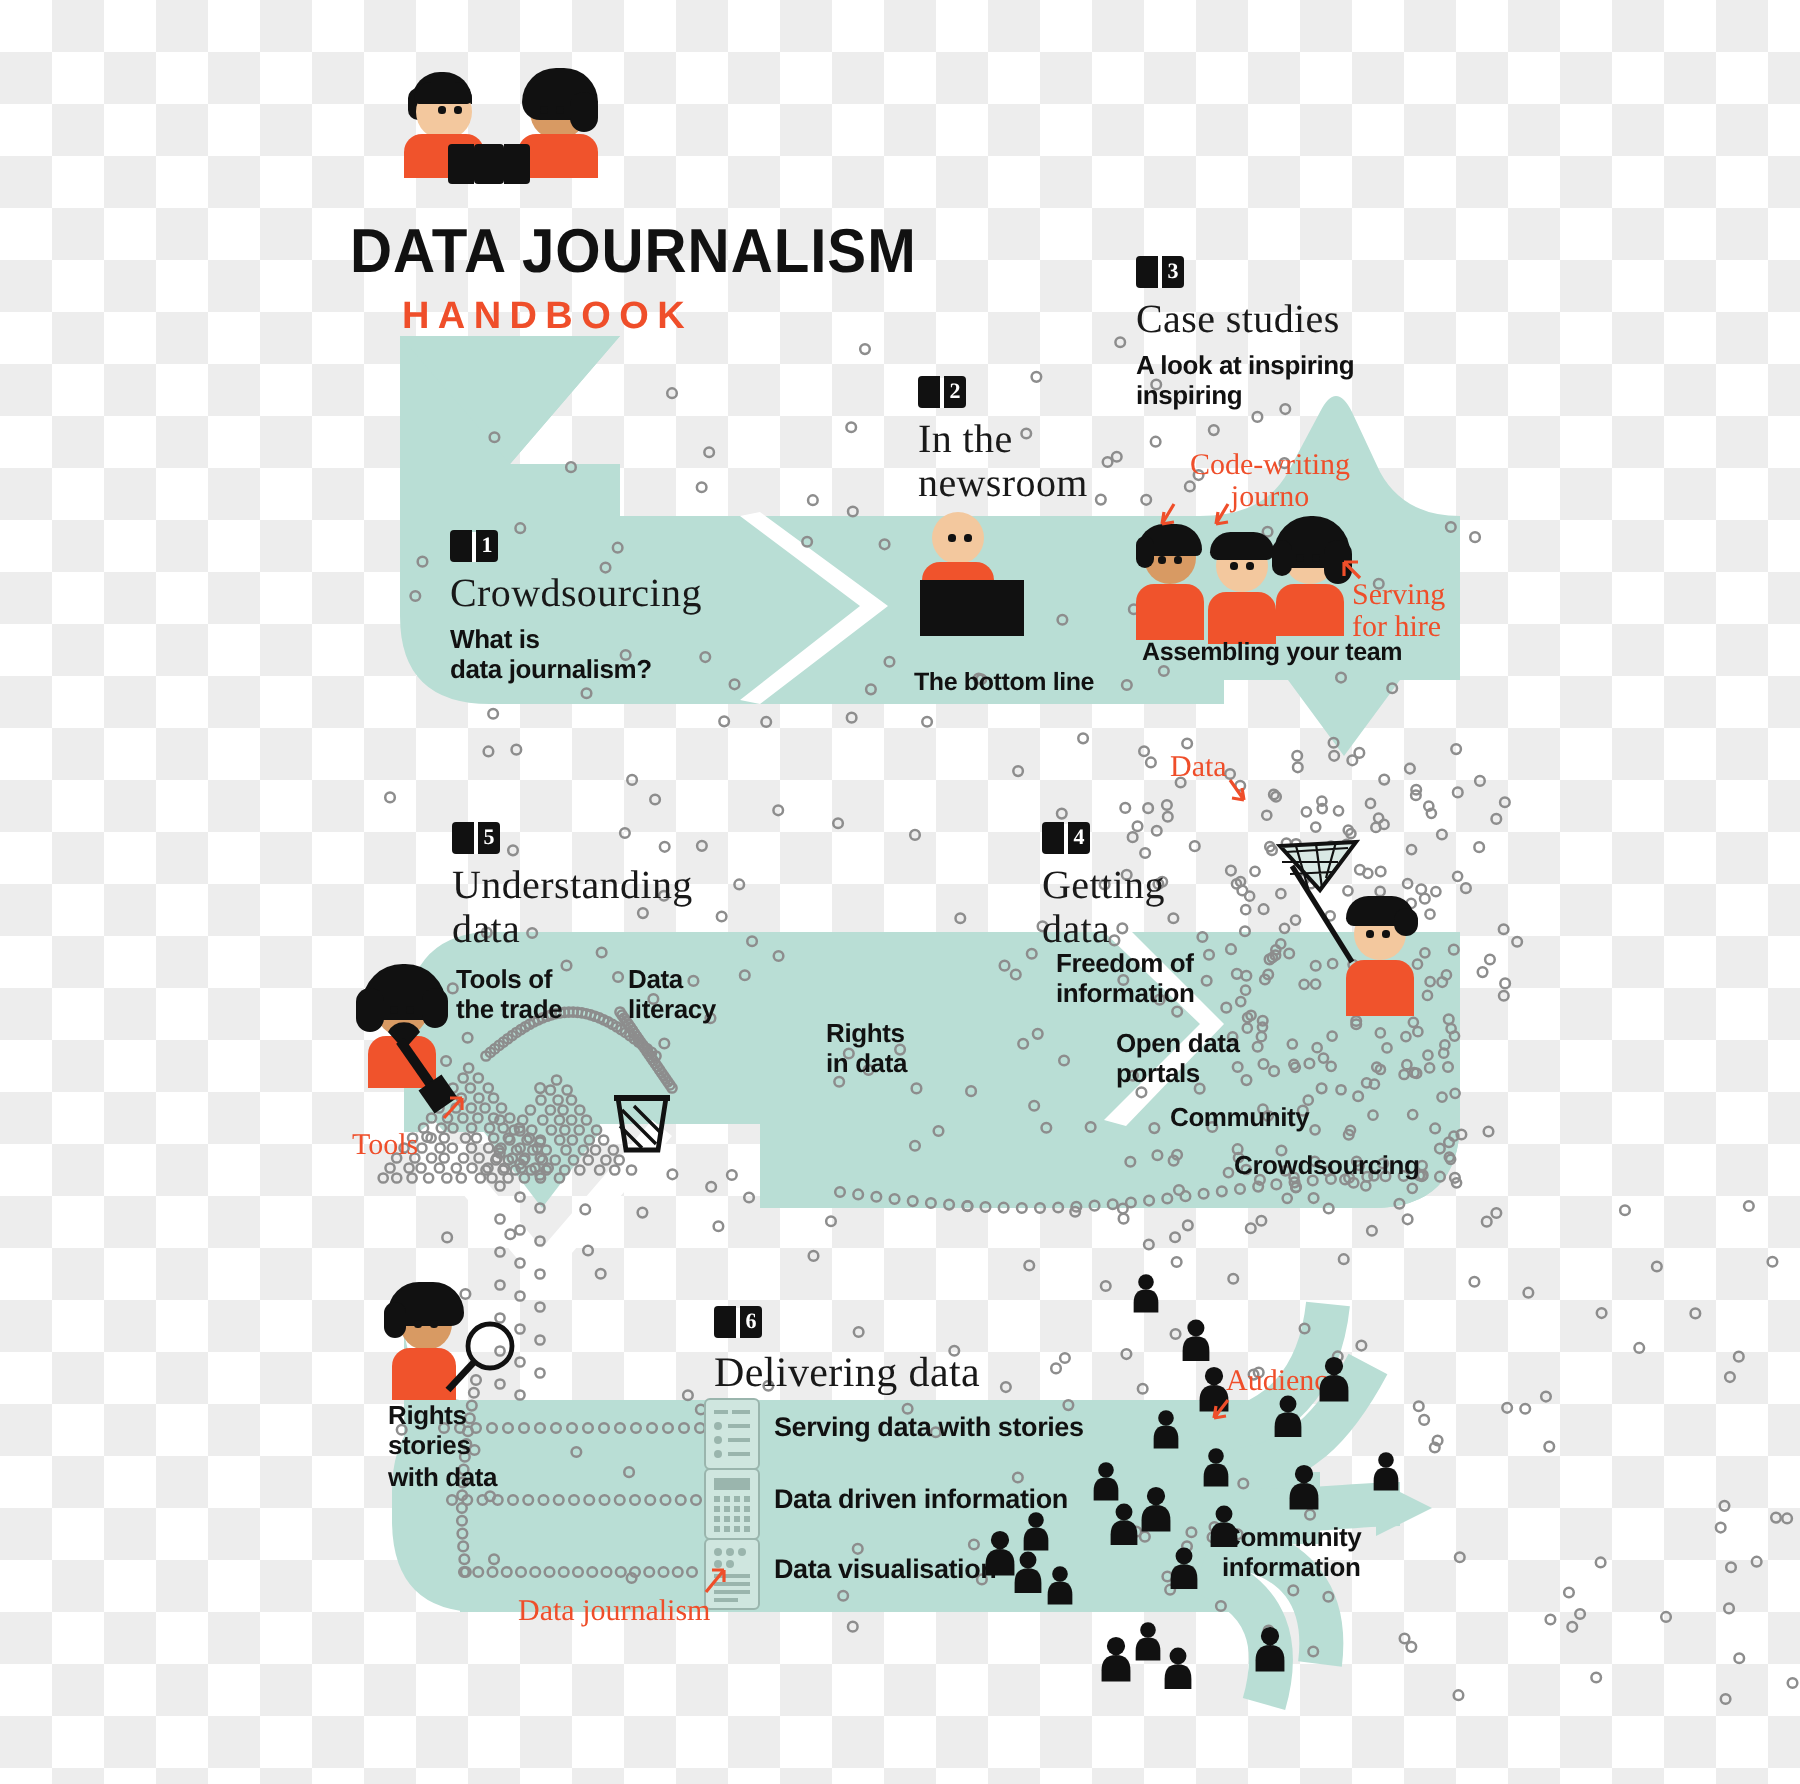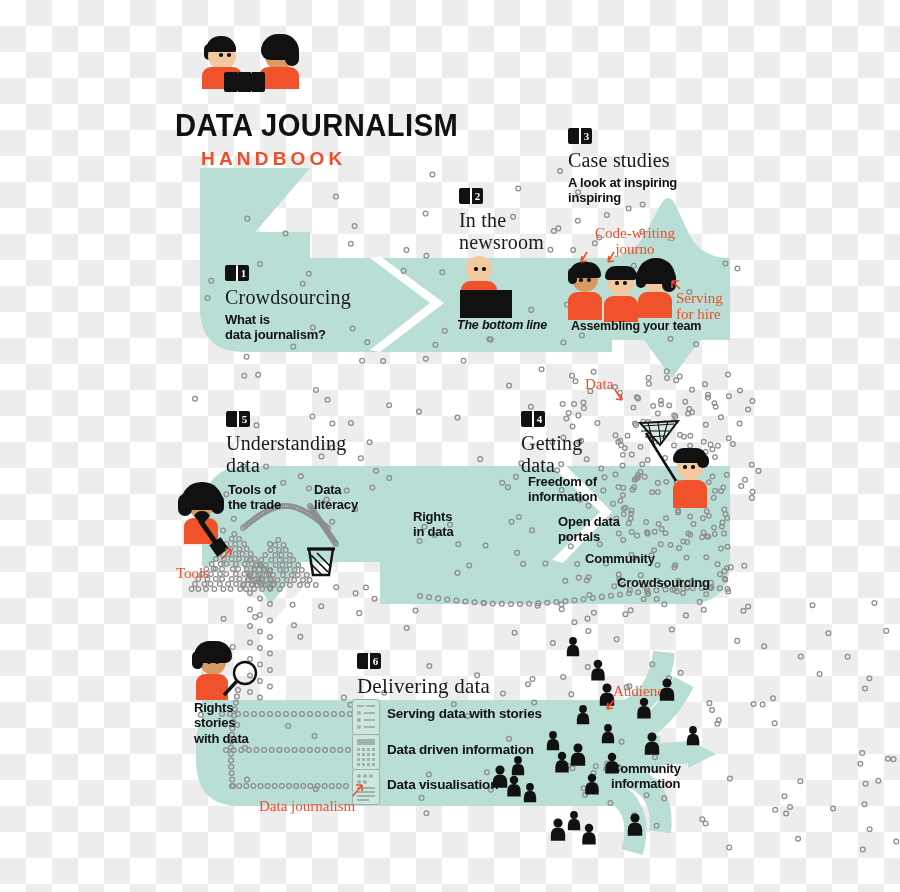--- a/index.html
+++ b/index.html
@@ -1066,21 +1066,21 @@
 
     <div class="node" style="left:456px;top:256px;">
       <div class="person" style="width:58px;height:62px;">
         <div class="p-head" style="left:10px;top:0;width:26px;height:26px;background:#f3c89e;"></div>
         <div class="p-eye" style="left:18px;top:11px;"></div>
         <div class="p-eye" style="left:26px;top:11px;"></div>
         <div class="p-body" style="left:5px;top:25px;width:36px;height:20px;"></div>
         <div style="position:absolute;left:4px;top:34px;width:52px;height:28px;background:#111;"></div>
       </div>
     </div>
-    <div class="caption node" style="left:457px;top:318px;font-style:italic;">The bottom line</div>
+    <div class="caption node" style="left:457px;top:334px;">The bottom line</div>
 
     <div class="node" style="left:568px;top:128px;">
       <div class="book">
         <div class="pg l"></div>
           <div class="pg r"></div>
           <div class="spine"></div>
         <div class="num">3</div>
       </div>
       <div class="chapter" style="margin-top:4px;">Case studies</div>
       <div class="sub" style="margin-top:3px;">A look at inspiring</div>

